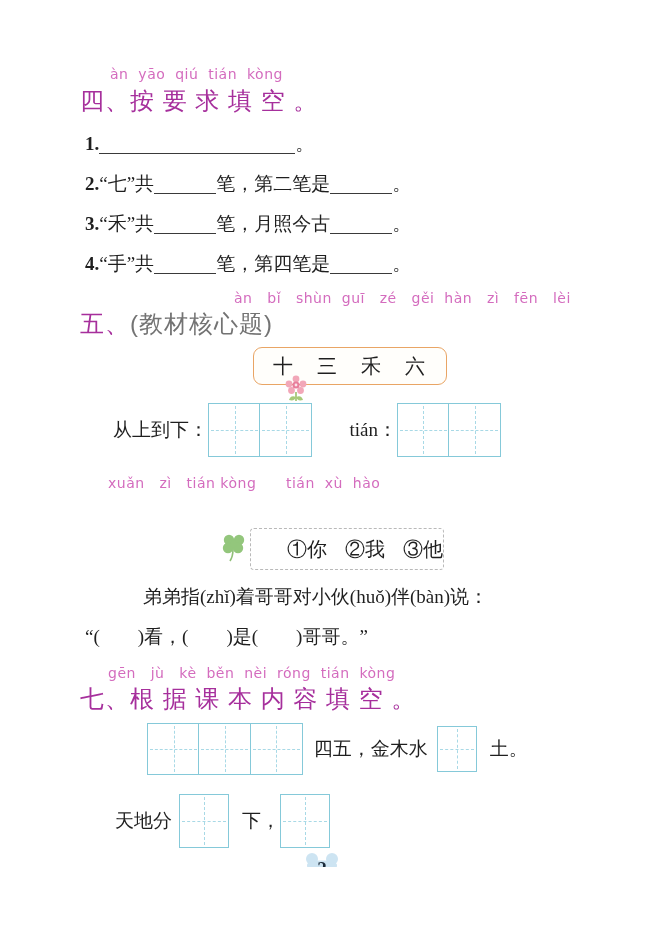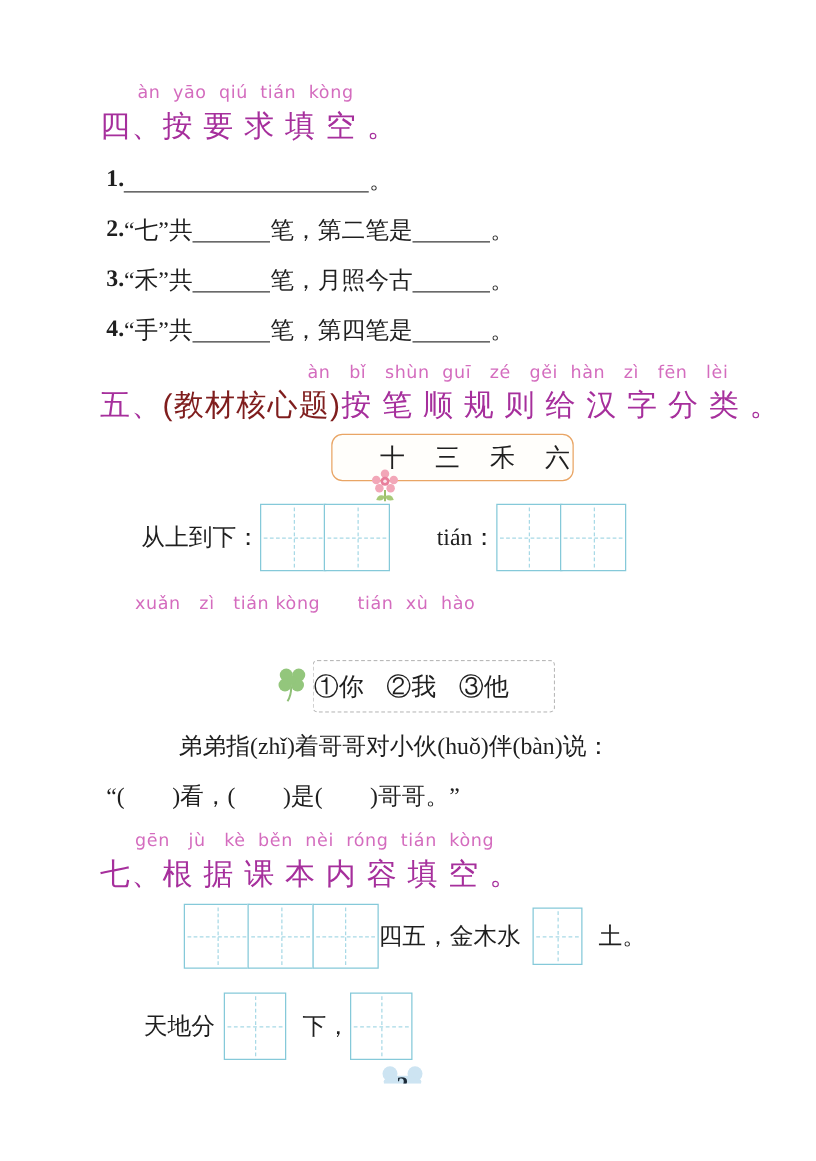--- a/index.html
+++ b/index.html
@@ -20,47 +20,47 @@
   .row{position:absolute;white-space:pre;display:flex;align-items:center;}
   .pinyin{
     font-family:"DejaVu Sans","Liberation Sans",sans-serif;
     font-size:14px;color:var(--pinyin-pink);letter-spacing:0.5px;white-space:pre;
   }
   .sec-title{
     font-family:"Liberation Sans","DejaVu Sans",sans-serif;
     font-weight:normal;font-size:24px;color:var(--title-magenta);
     letter-spacing:1px;white-space:pre;
   }
-  .sec-title .tag{color:#7f1d1d;}
+  .sec-title .tag{color:#737373;}
   .body-text{font-size:19px;white-space:pre;}
   .qnum{font-weight:bold;font-family:"Liberation Serif","DejaVu Serif",serif;}
   .blank{display:inline-block;border-bottom:1.2px solid #3a3a3a;height:18px;vertical-align:-3px;}
   .blank.long{width:196px;}
   .blank.short{width:62px;}
   
   .cell{position:relative;width:53px;height:54px;border:1.6px solid var(--grid-cyan);background:#fff;box-sizing:border-box;flex:none;}
   .cell + .cell{margin-left:-1.6px;}
   .cell::before{content:"";position:absolute;left:2px;right:2px;top:50%;border-top:1px dashed var(--grid-dash);}
   .cell::after{content:"";position:absolute;top:2px;bottom:2px;left:50%;border-left:1px dashed var(--grid-dash);}
   .cell.small{width:40px;height:46px;}
   .cell.mid{width:50px;height:54px;}
   .gridpair{display:flex;flex:none;}
   
   .char-box{
     position:absolute;left:253px;top:347px;width:192px;height:36px;
     border:1.5px solid var(--box-orange);border-radius:9px;background:#fffefb;
-    display:flex;align-items:center;justify-content:flex-end;
-    font-size:20px;letter-spacing:2px;white-space:pre;margin-left:12px;
+    display:flex;align-items:center;justify-content:center;
+    font-size:20px;letter-spacing:2px;white-space:pre;
   }
   .flower{position:absolute;left:-13px;top:3px;}
   
   .option-box{
     position:absolute;left:250px;top:528px;width:192px;height:40px;
     border:1.5px dashed #b9b9b9;border-radius:4px;background:#fff;
-    display:flex;align-items:center;justify-content:flex-start;gap:18px;
+    display:flex;align-items:center;justify-content:flex-end;gap:18px;
     font-size:20px;white-space:pre;
   }
   .clover{position:absolute;left:221px;top:531px;}
   
   .badge{position:absolute;left:303px;top:851px;width:38px;height:38px;}
   .badge .num{
     position:absolute;left:0;top:7px;width:38px;text-align:center;
     font-weight:bold;font-size:19px;color:#1b2a38;
     font-family:"Liberation Serif","DejaVu Serif",serif;
   }
@@ -82,23 +82,23 @@
   </div>
 
   <div class="row body-text" style="left:85px;top:211px">
     <span class="qnum">3.</span><span>“禾”共</span><span class="blank short"></span><span>笔，月照今古</span><span class="blank short"></span><span>。</span>
   </div>
 
   <div class="row body-text" style="left:85px;top:251px">
     <span class="qnum">4.</span><span>“手”共</span><span class="blank short"></span><span>笔，第四笔是</span><span class="blank short"></span><span>。</span>
   </div>
 
-  <div class="row pinyin" style="left:246px;top:290px">àn   bǐ   shùn  guī   zé   gěi  hàn   zì   fēn   lèi</div>
+  <div class="row pinyin" style="left:234px;top:290px">àn   bǐ   shùn  guī   zé   gěi  hàn   zì   fēn   lèi</div>
   <div class="row sec-title" style="left:80px;top:308px">
-    <span>五、</span><span class="tag">(教材核心题)</span><span>按 笔 顺 规 则 给 汉 字 分 类 。</span>
+    <span>五、</span><span class="tag">(教材核心题)</span>
   </div>
 
   <div class="char-box">
     <span class="flower">
       <svg width="26" height="30" viewBox="0 0 26 30">
         <g>
           <path d="M13 18 L13 27" stroke="#9dc06a" stroke-width="1.6" fill="none"></path>
           <path d="M13 23 C9 21 7 23 6 26 C10 27 12 26 13 23 Z" fill="#a8ca78"></path>
           <path d="M13 23 C17 21 19 23 20 26 C16 27 14 26 13 23 Z" fill="#a8ca78"></path>
           <circle cx="13" cy="5" r="3.4" fill="#f2a7b8"></circle>
@@ -136,21 +136,21 @@
     <span>③他</span>
   </div>
 
   <div class="row body-text" style="left:143px;top:584px">弟弟指(zhǐ)着哥哥对小伙(huǒ)伴(bàn)说：</div>
   <div class="row body-text" style="left:85px;top:624px">“(　　)看，(　　)是(　　)哥哥。”</div>
 
   <div class="row pinyin" style="left:108px;top:665px">gēn   jù   kè  běn  nèi  róng  tián  kòng</div>
   <div class="row sec-title" style="left:80px;top:683px">七、根 据 课 本 内 容 填 空 。</div>
 
   <div class="row body-text" style="left:147px;top:722px;height:54px">
-    <span class="gridpair"><span class="cell" style="height:52px"></span><span class="cell" style="height:52px"></span><span class="cell" style="height:52px"></span></span><span style="">四五，金木水</span><span class="cell small" style="margin-left:9px"></span><span style="margin-left:13px">土。</span>
+    <span class="gridpair"><span class="cell" style="height:52px"></span><span class="cell" style="height:52px"></span><span class="cell" style="height:52px"></span></span><span style="margin-left:11px">四五，金木水</span><span class="cell small" style="margin-left:9px"></span><span style="margin-left:13px">土。</span>
   </div>
 
   <div class="row body-text" style="left:115px;top:794px;height:54px">
     <span>天地分</span><span class="cell mid" style="margin-left:7px"></span><span style="margin-left:13px">下，</span><span class="cell mid"></span>
   </div>
 
   <div class="badge">
     <svg width="38" height="38" viewBox="0 0 38 38">
       <circle cx="9" cy="8" r="6" fill="#cde4f2"></circle>
       <circle cx="29" cy="8" r="6" fill="#cde4f2"></circle>

